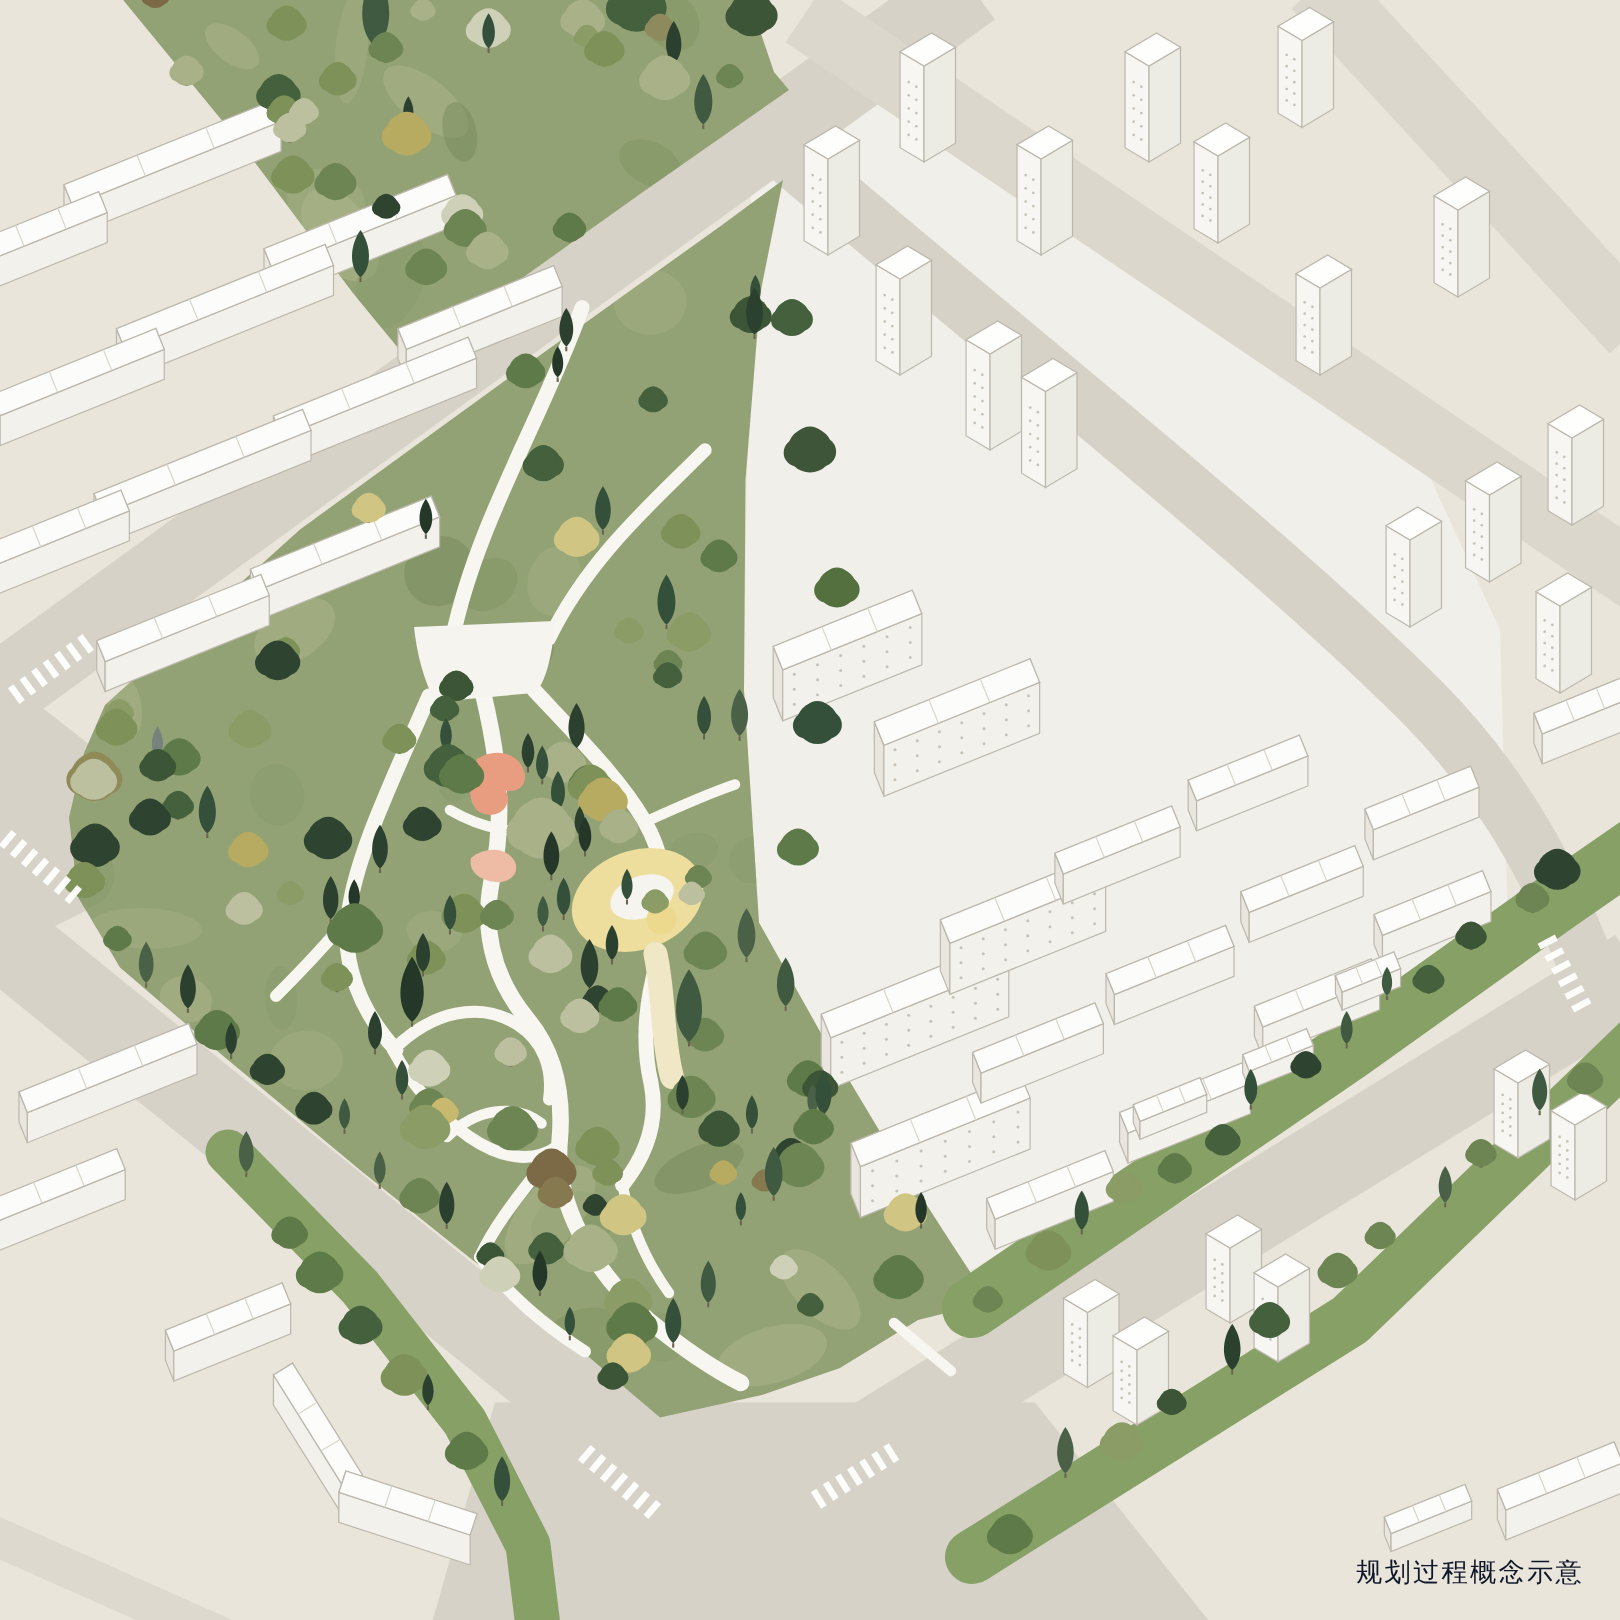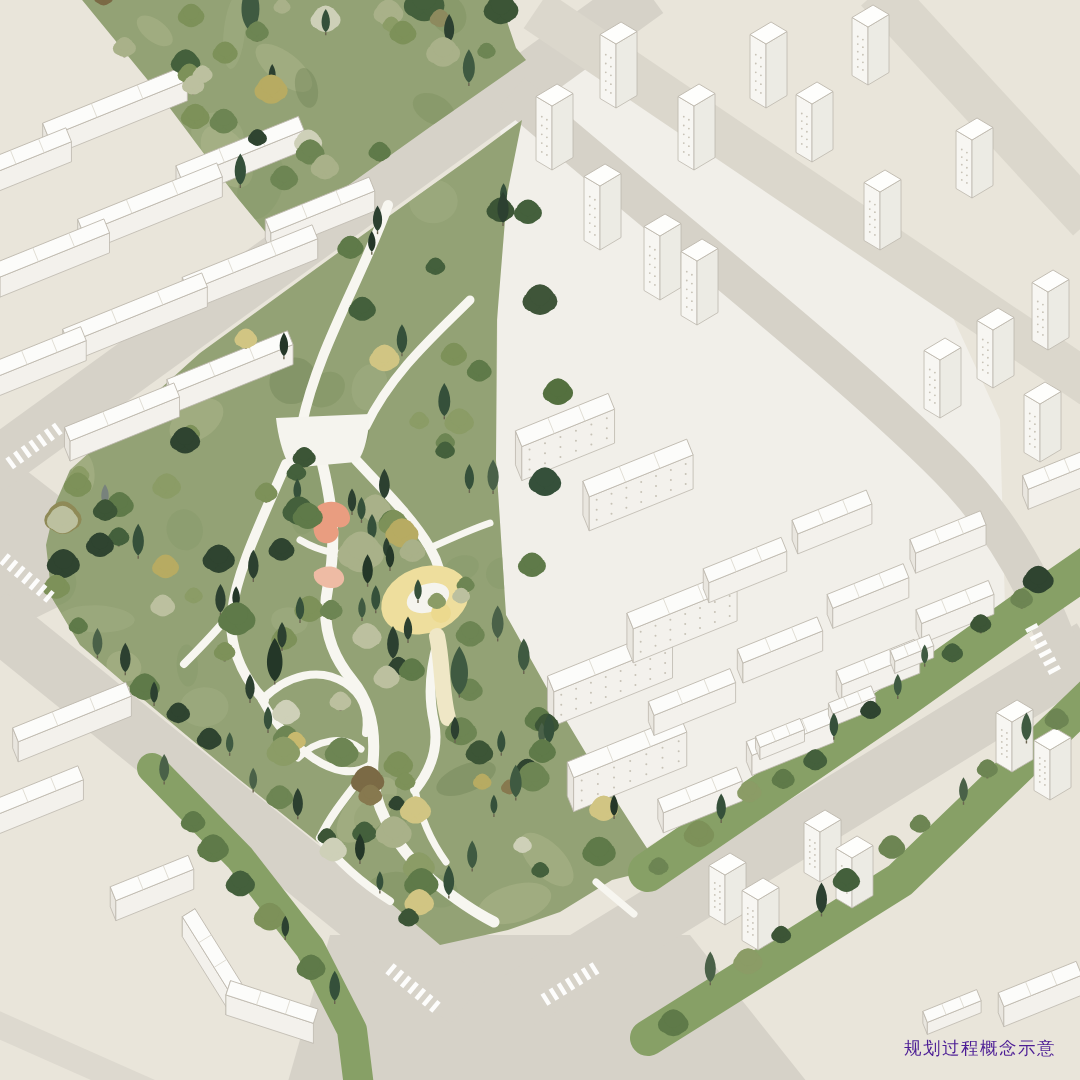--- a/index.html
+++ b/index.html
@@ -1,20 +1,20 @@
 <!DOCTYPE html>
 <html><head>
 <meta charset="utf-8">
 <style>
   html,body{margin:0;padding:0;background:#cfccc4;}
   #stage{position:relative;width:1080px;height:1080px;margin:0 auto;overflow:hidden;
          background:#e9e5da;font-family:"Liberation Sans",sans-serif;}
   #stage svg{position:absolute;left:0;top:0;}
   .caption{position:absolute;right:24px;top:1036px;font-size:17.5px;letter-spacing:1.5px;
-           color:#4c1d95;font-family:"Liberation Sans","DejaVu Sans",sans-serif;}
+           color:#0f172a;font-family:"Liberation Sans","DejaVu Sans",sans-serif;}
 </style>
 </head>
 <body>
 
 <div id="stage">
   <svg width="1080" height="1080" viewBox="0 0 1080 1080">
       <g>
         <rect x="0" y="0" width="1080" height="1080" fill="#e9e5da"></rect>
         <polygon points="497,108 570,42 640,60 820,185 945,300 1000,420 1005,608 880,720 730,797 647,847 612,880 588,760 547,690 506,615 496,460 498,300 508,190" fill="#f1efe9"></polygon>
       </g>

